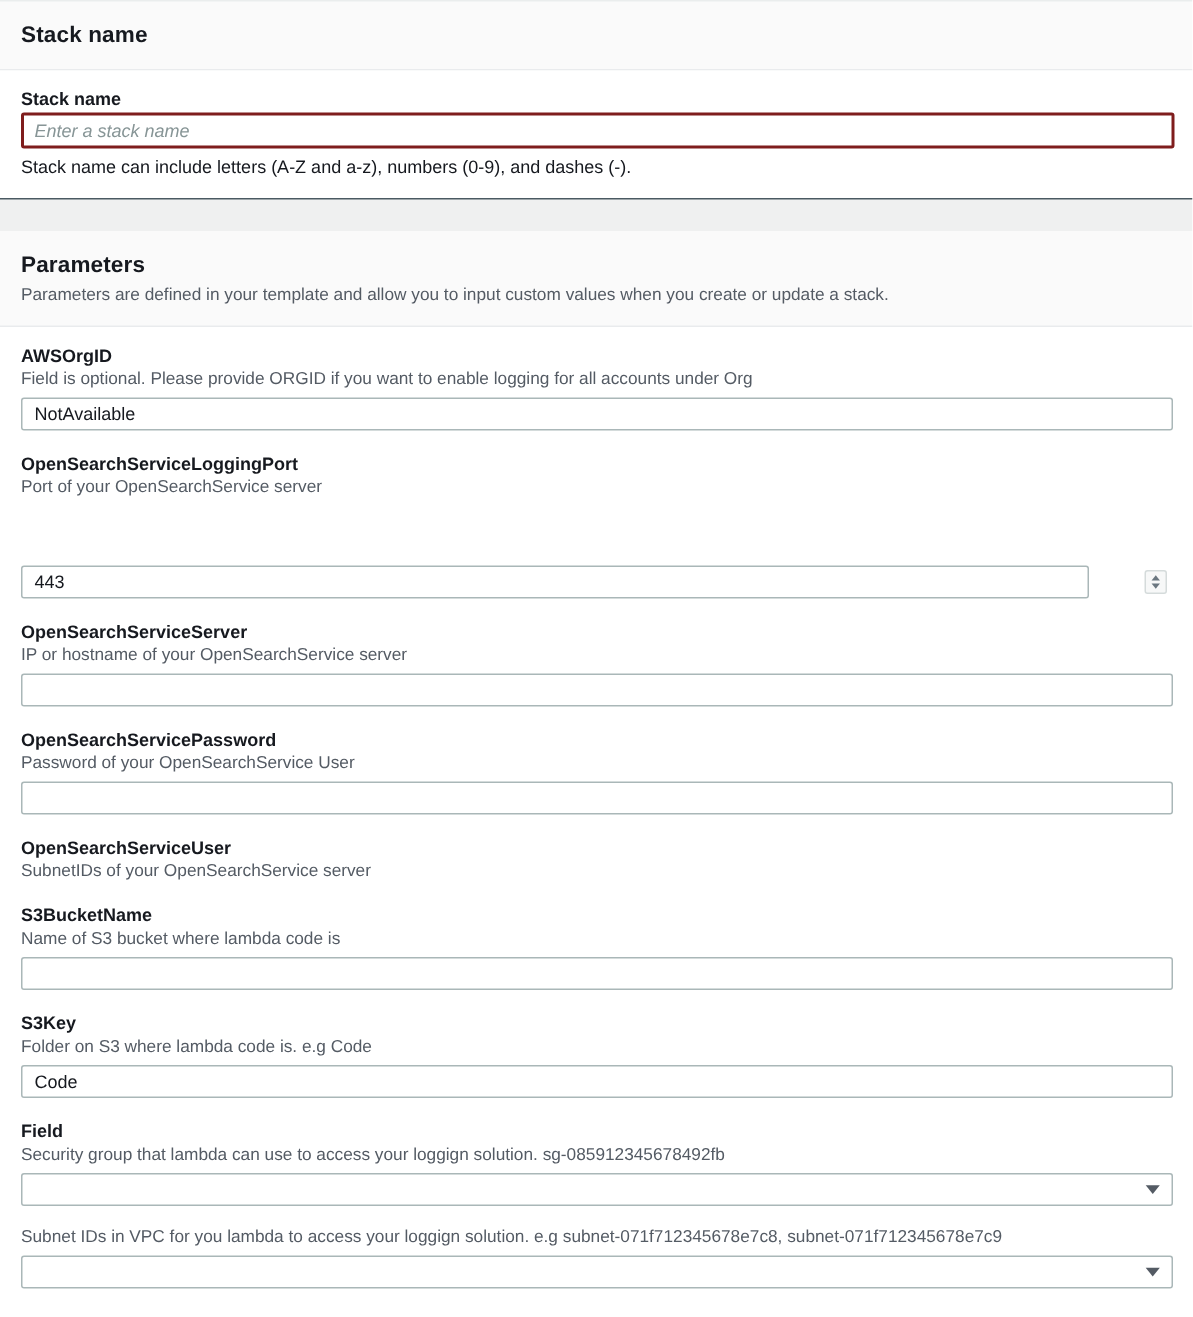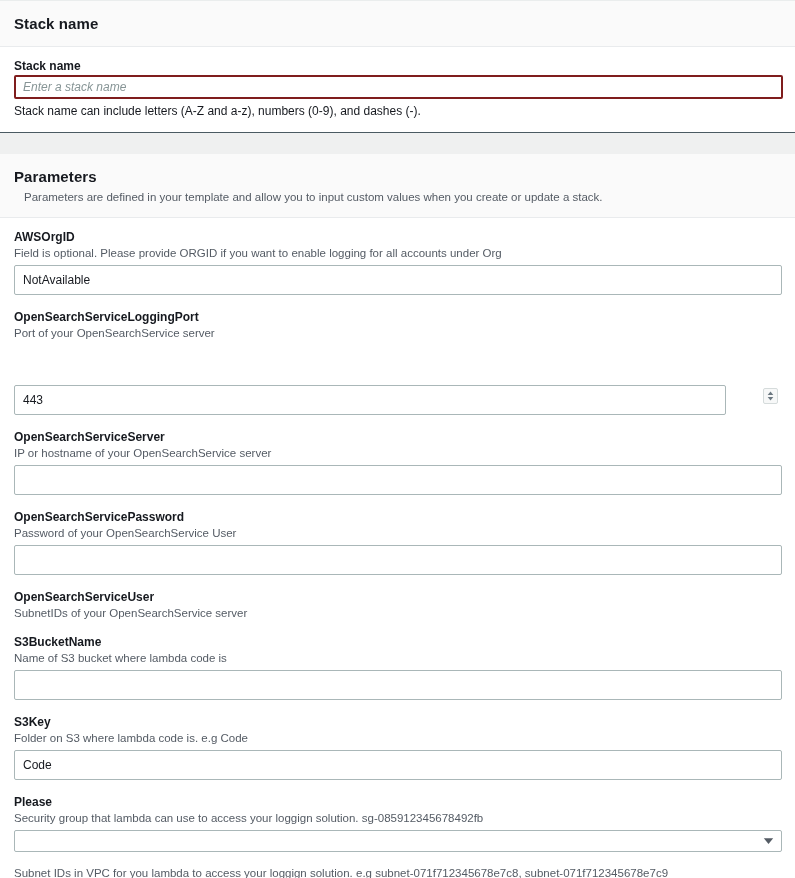--- a/index.html
+++ b/index.html
@@ -39,21 +39,21 @@
     font-size: 15px;
     font-weight: bold;
     color: #16191f;
     letter-spacing: 0.1px;
     margin: 0;
     line-height: 18px;
   }
   .card-subtitle {
     font-size: 11.5px;
     color: #545b64;
-    margin: 4px 0 0 10px;
+    margin: 4px 0 0 0;
     line-height: 14px;
   }
 
   
   .gutter {
     height: 22px;
     background: #eff0f0;
     border-top: 1px solid #4a5a62;
   }
 
@@ -88,21 +88,21 @@
     color: #16191f;
     line-height: 14px;
     margin-top: 5px;
   }
 
   
   .text-input {
     display: block;
     width: 768px;
     height: 22px;
-    padding: 14px 8px;
+    padding: 2px 8px;
     font-family: "Liberation Sans", sans-serif;
     font-size: 12px;
     color: #16191f;
     background: #ffffff;
     border: 1px solid #aab7b8;
     border-radius: 2px;
     outline: none;
     line-height: 18px;
   }
   .text-input::placeholder {
@@ -244,21 +244,21 @@
         <input class="text-input" type="text" value="" style="">
       </div>
 
       <div class="field">
         <label class="field-label">S3Key</label>
         <span class="field-desc">Folder on S3 where lambda code is. e.g Code</span>
         <input class="text-input" type="text" value="Code" style="">
       </div>
 
       <div class="field">
-        <label class="field-label">Please</label>
+        <label class="field-label">Field</label>
         <span class="field-desc">Security group that lambda can use to access your loggign solution. sg-085912345678492fb</span>
         <div class="select-wrap">
           <div class="select-box"></div>
           <span class="select-caret">
             <svg width="11" height="8" viewBox="0 0 11 8" aria-hidden="true">
               <polygon points="0.8,1.2 10.2,1.2 5.5,7" fill="#545b64"></polygon>
             </svg>
           </span>
         </div>
       </div>

